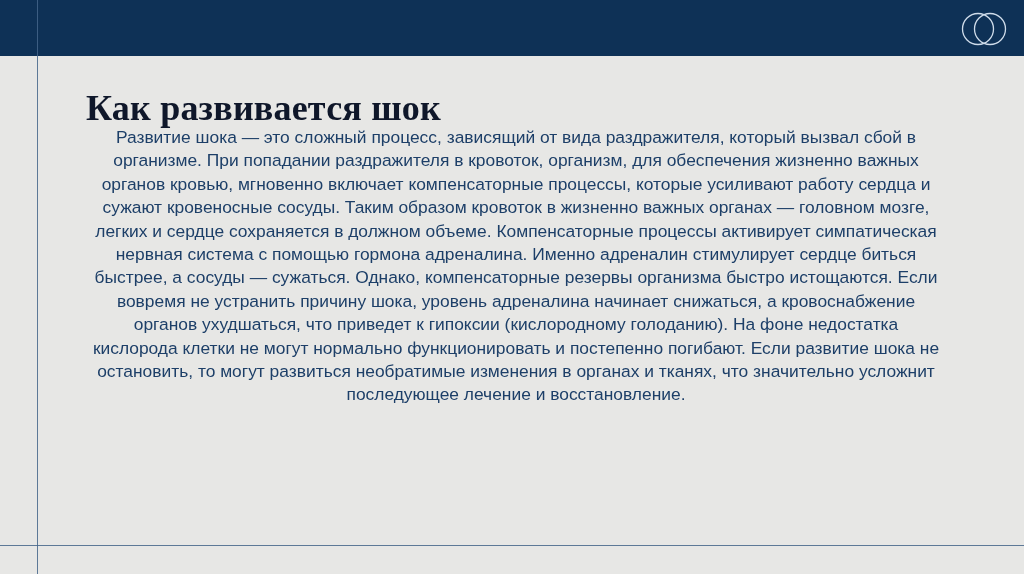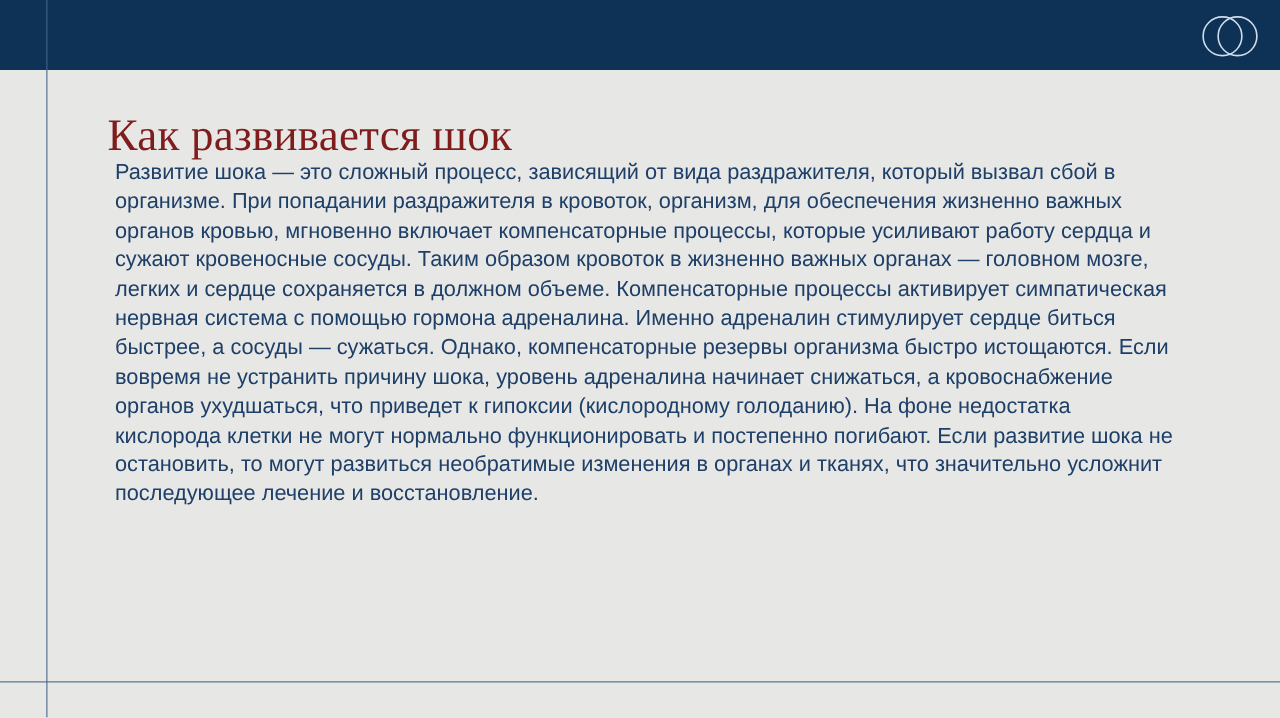--- a/index.html
+++ b/index.html
@@ -67,37 +67,37 @@
   }
 
   
   .title {
     position: absolute;
     left: 86px;
     top: 62px;
     font-family: "Liberation Serif", "DejaVu Serif", serif;
     font-size: 36px;
     line-height: 44px;
-    font-weight: 400;
-    color: #7f1d1d;
+    font-weight: 700;
+    color: #0f172a;
     letter-spacing: .2px;
     white-space: nowrap;
   }
 
   
   .body-copy {
     position: absolute;
     left: 92px;
     top: 126px;
     width: 848px;
     font-family: "Liberation Sans", "DejaVu Sans", sans-serif;
     font-size: 17.4px;
     line-height: 23.4px;
     color: #1d3f68;
-    text-align: left;
+    text-align: center;
   }
   .body-copy p {
     margin: 0;
   }
 </style>
 </head>
 <body>
 
 <div class="slide">
 

